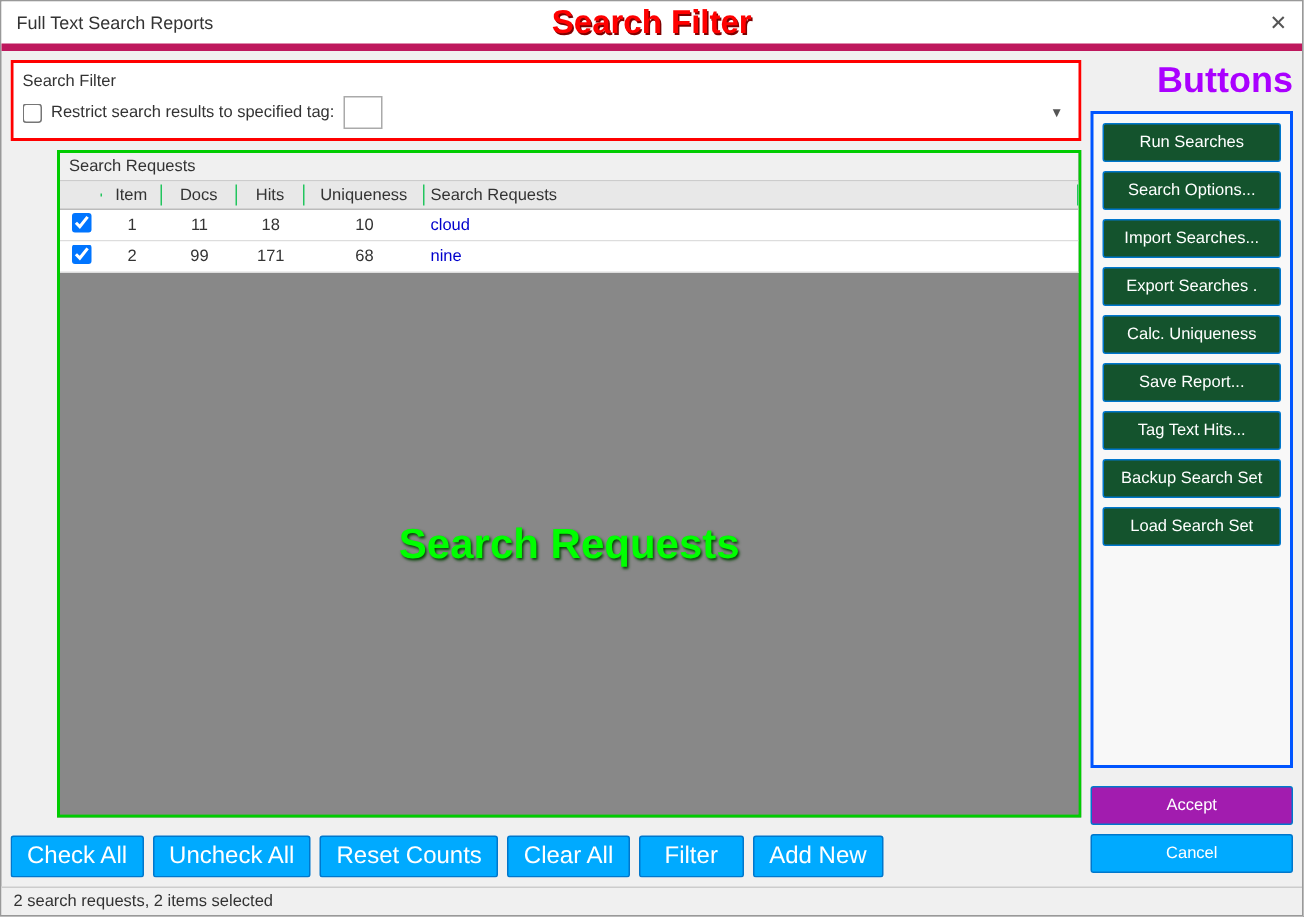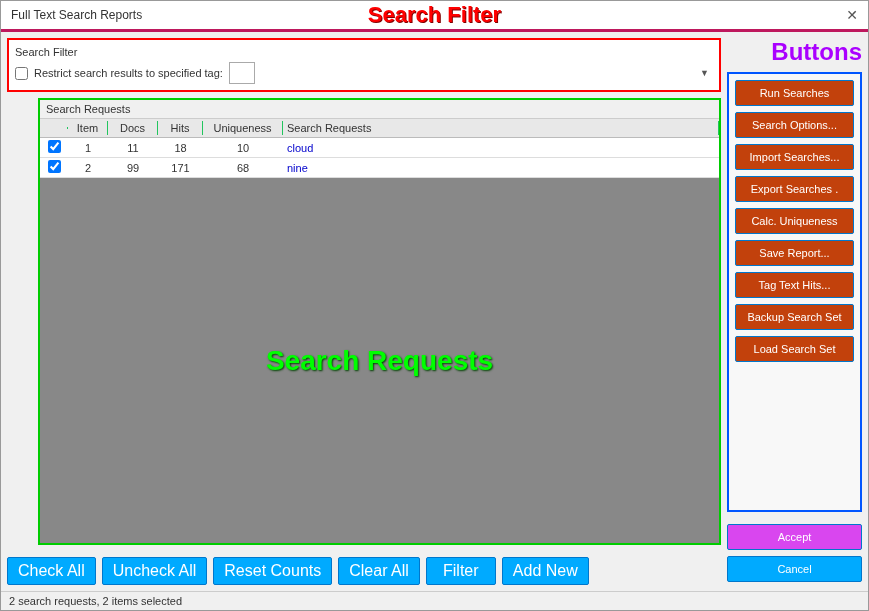--- a/index.html
+++ b/index.html
@@ -18,21 +18,21 @@
       border: 1px solid #999;
       display: flex;
       flex-direction: column;
     }
     .title-bar {
       background: #fff;
       padding: 6px 10px;
       display: flex;
       align-items: center;
       justify-content: space-between;
-      border-bottom: 3px solid #be185d;
+      border-bottom: 5px solid #be185d;
       flex-shrink: 0;
     }
     .title-bar-left {
       font-size: 12px;
       color: #333;
     }
     .title-bar-center {
       font-size: 22px;
       font-weight: bold;
       color: red;
@@ -213,30 +213,30 @@
       font-weight: bold;
       color: #aa00ff;
       text-align: right;
       margin-bottom: 6px;
     }
     .btn-right {
       display: block;
       width: 100%;
       padding: 6px 4px;
       font-size: 11px;
-      background: #c2410c;
+      background: #14532d;
       color: #fff;
       border: 1px solid #0077cc;
       border-radius: 2px;
       cursor: pointer;
       text-align: center;
       margin-bottom: 3px;
     }
     .btn-right.accept {
-      background: #d946ef;
+      background: #a21caf;
       margin-top: 6px;
       text-align: center;
     }
     .btn-right.cancel {
       background: #00aaff;
     }
     .status-bar {
       background: #f0f0f0;
       border-top: 1px solid #ccc;
       padding: 3px 8px;

